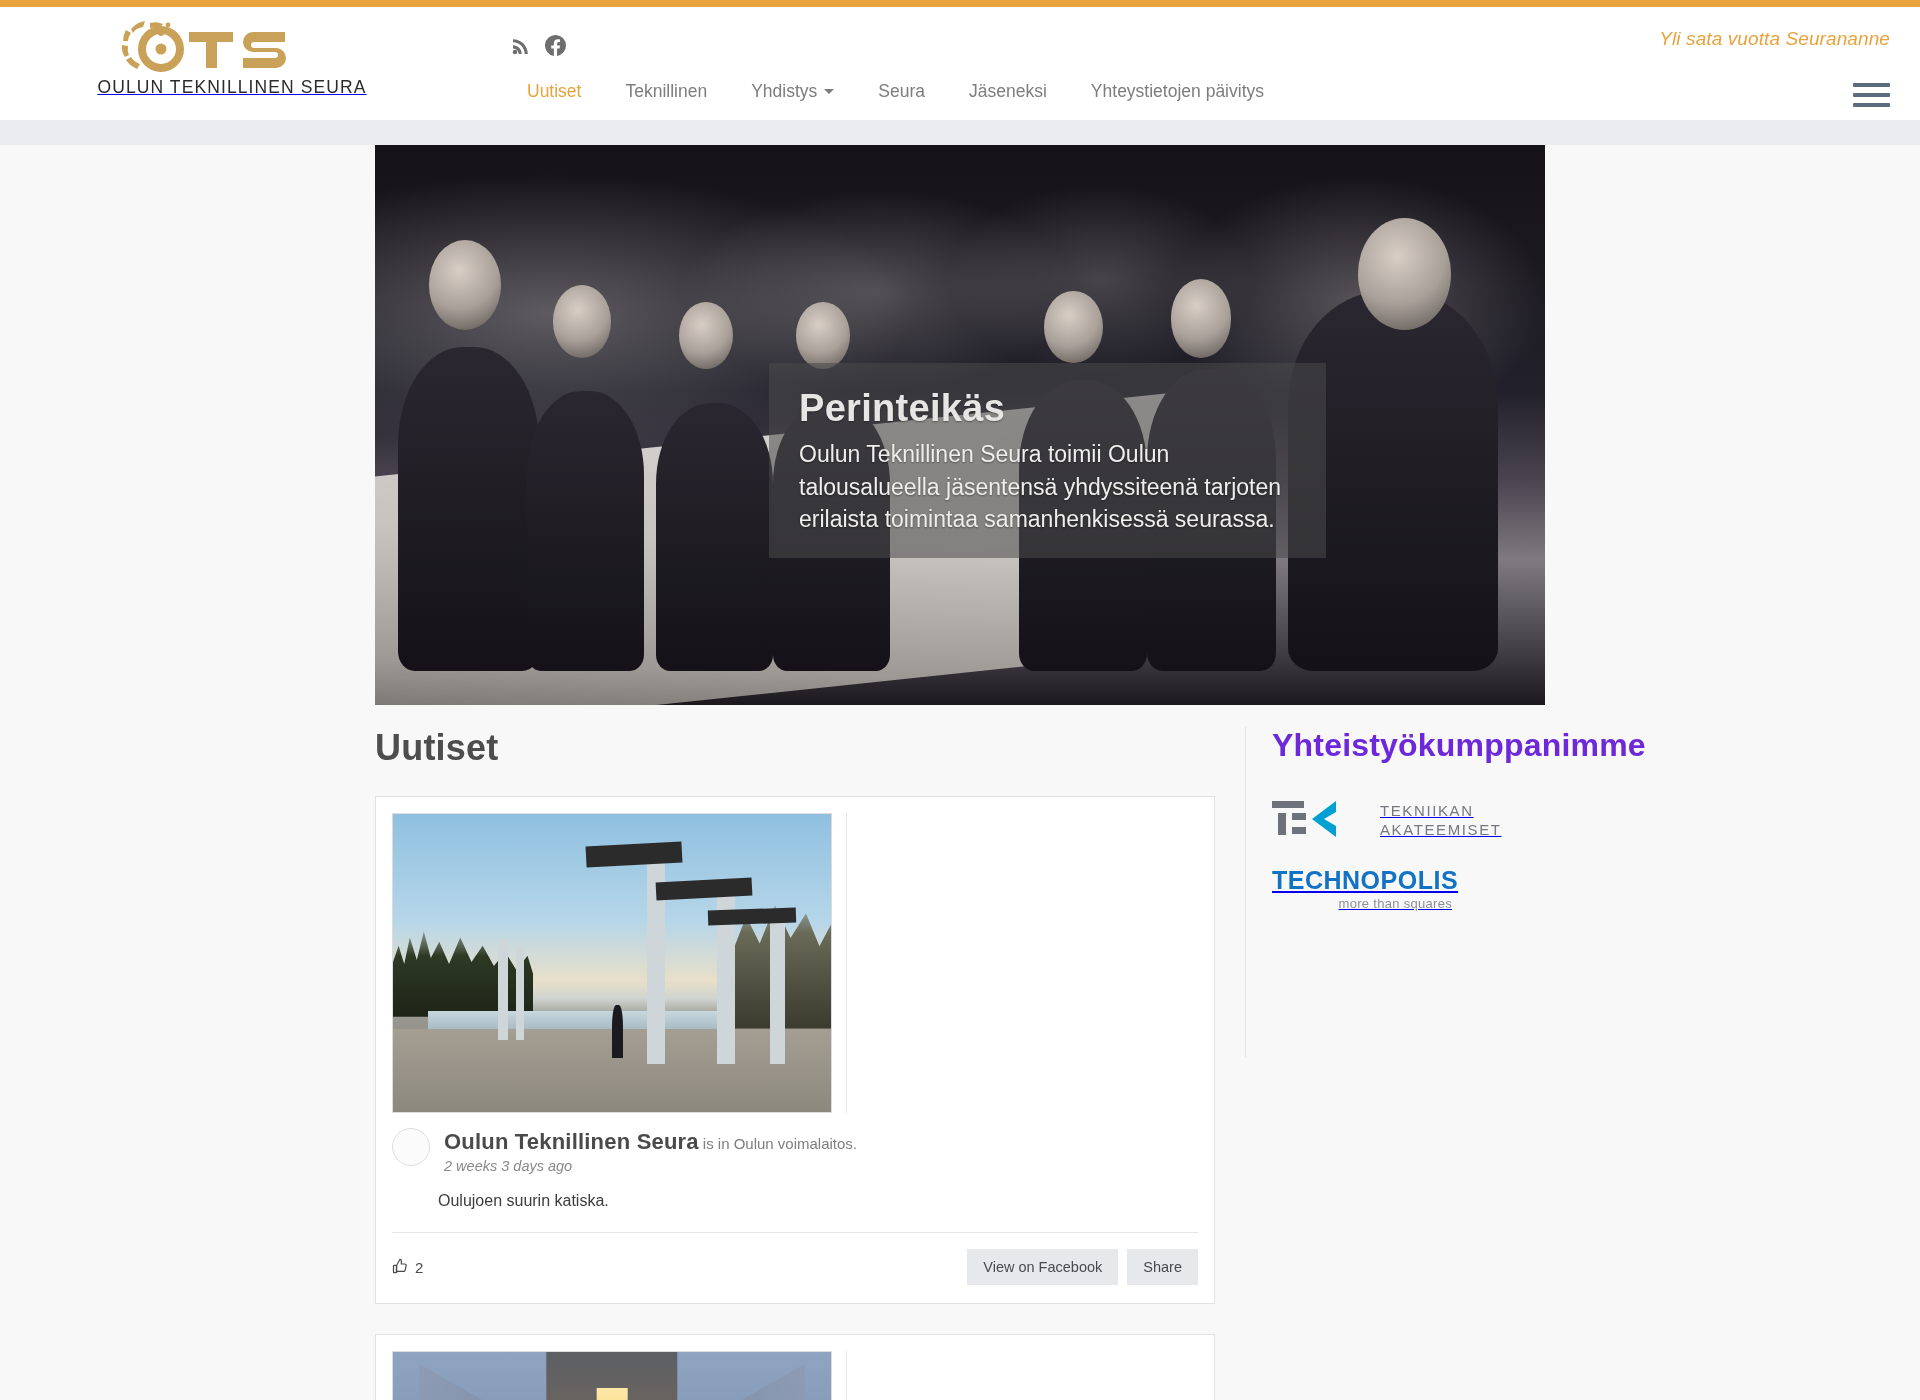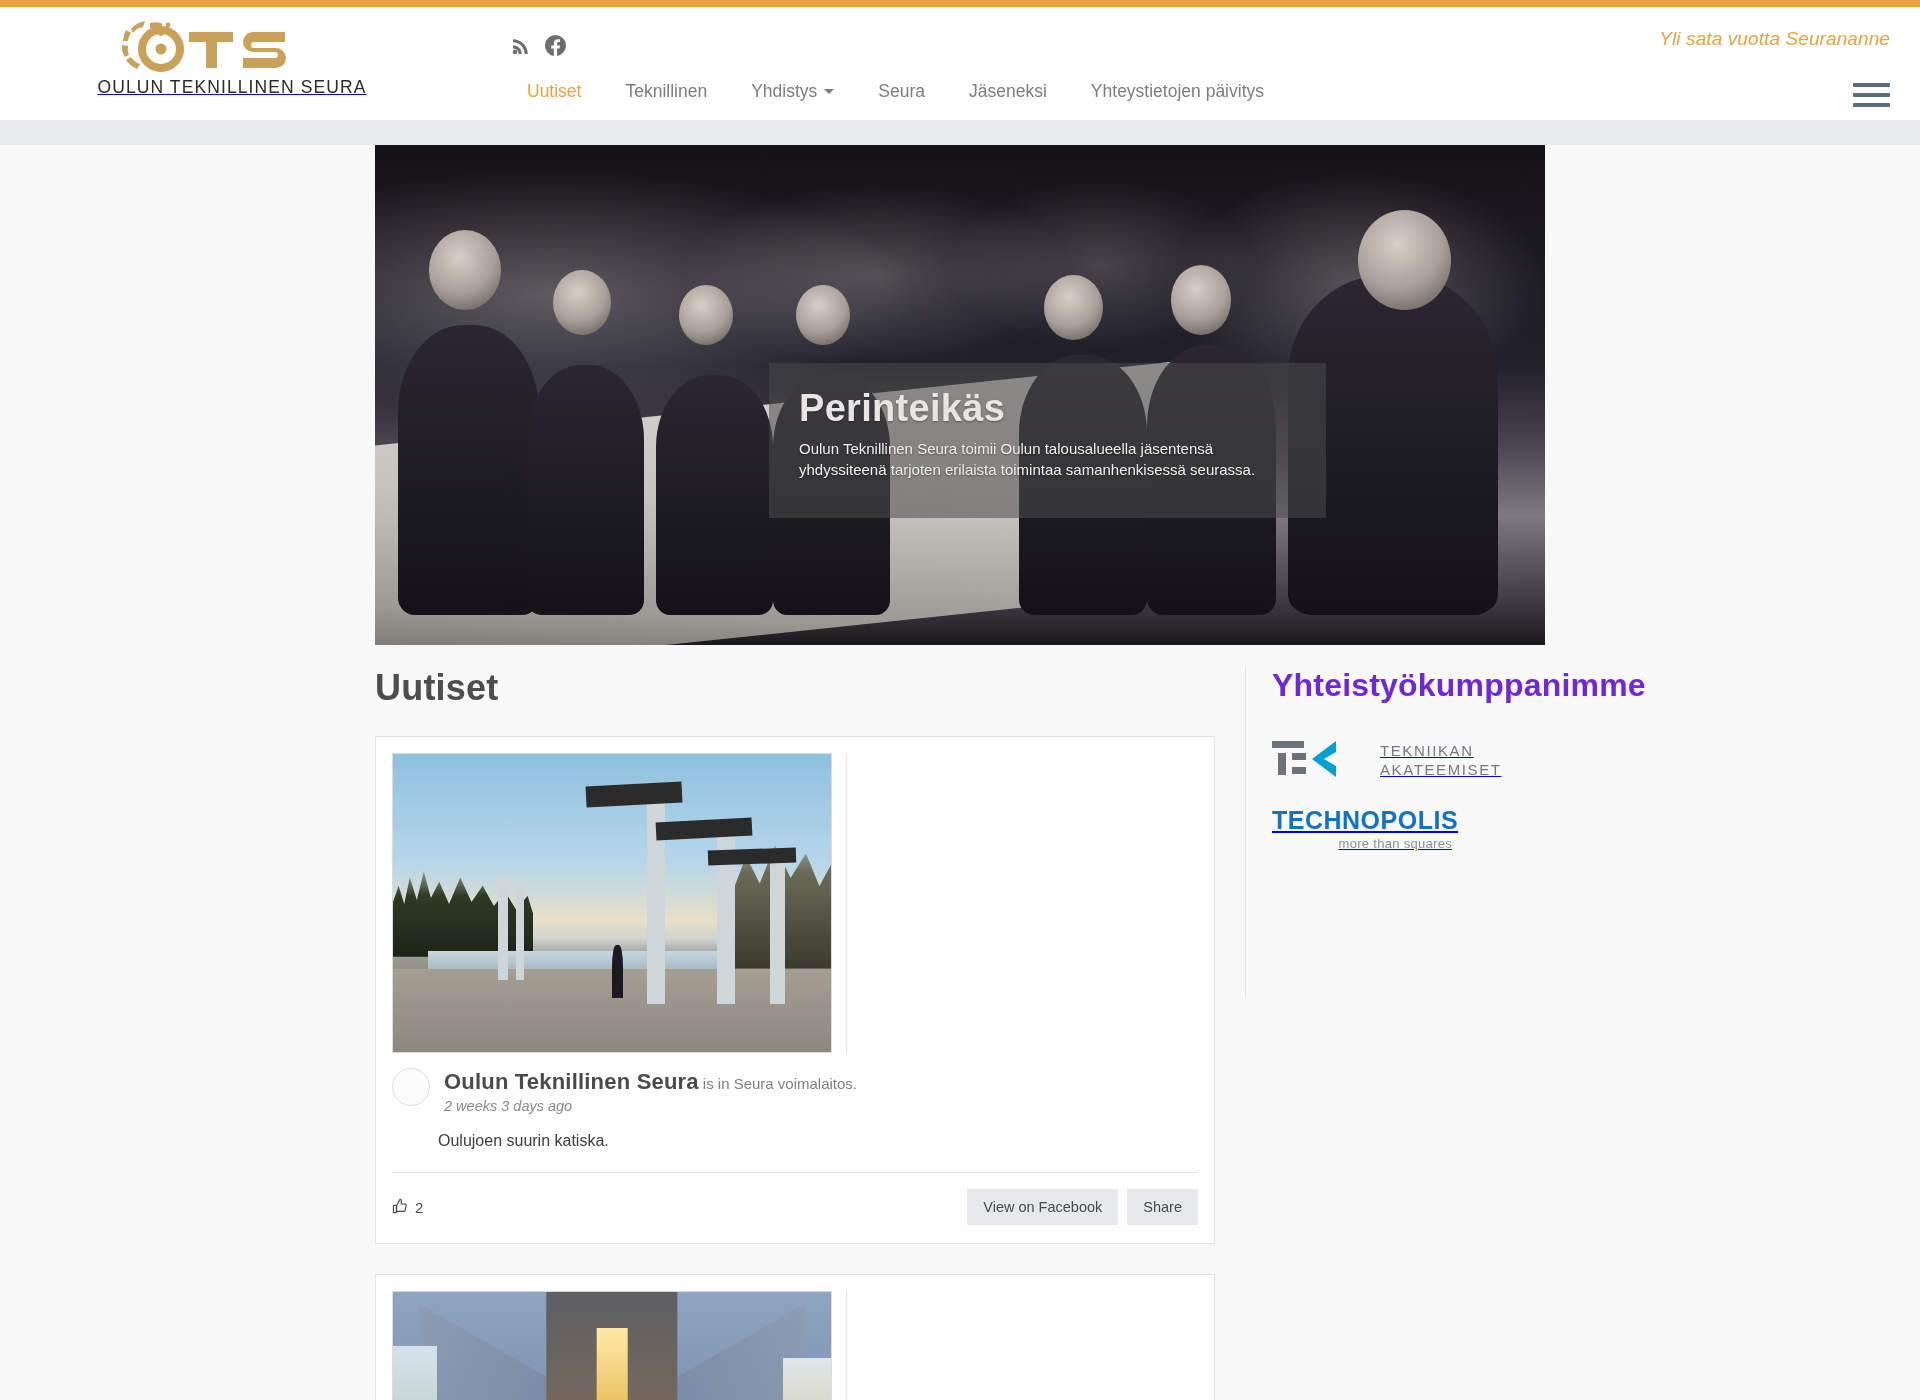--- a/index.html
+++ b/index.html
@@ -132,21 +132,21 @@
     position: relative;
     width: 100%;
     background: #f8f8f9;
   }
 
   
   .hero {
     position: relative;
     margin: 0 auto;
     width: 1170px;
-    height: 500px;
+    height: 560px;
     overflow: hidden;
     background: #a21caf;
   }
   .hero-photo {
     position: absolute; inset: 0;
     background:
       radial-gradient(ellipse 50% 40% at 15% 30%, rgba(240,238,236,.30), transparent 62%),
       radial-gradient(ellipse 28% 30% at 43% 26%, rgba(225,222,220,.26), transparent 60%),
       radial-gradient(ellipse 22% 28% at 62% 24%, rgba(222,220,218,.22), transparent 60%),
       radial-gradient(ellipse 26% 36% at 84% 28%, rgba(232,228,226,.28), transparent 62%),
@@ -185,21 +185,21 @@
     font-family: "Liberation Sans Narrow", "Liberation Sans", sans-serif;
     font-weight: 700;
     font-size: 38px;
     color: #e7e6e4;
     letter-spacing: .3px;
     line-height: 1.05;
     text-shadow: 0 1px 2px rgba(0,0,0,.35);
   }
   .hero-desc {
     margin-top: 9px;
-    font-size: 15px;
+    font-size: 23px;
     line-height: 1.42;
     color: #efeeec;
     font-weight: 400;
     text-shadow: 0 1px 2px rgba(0,0,0,.4);
   }
 
   
   .content {
     width: 1170px;
     margin: 0 auto;
@@ -472,21 +472,21 @@
               <div class="gantry" style="left:50%; top:64%; width:2.4%; height:18%; background:#1a1a20; border-radius:40% 40% 0 0;"></div>
             </div>
           </div>
           <div class="fb-img-right"></div>
         </div>
 
         <div class="fb-meta">
           <div class="fb-avatar"></div>
           <div class="fb-meta-text">
             <div>
-              <span class="fb-author">Oulun Teknillinen Seura</span><span class="fb-place">is in Seura voimalaitos.</span>
+              <span class="fb-author">Oulun Teknillinen Seura</span><span class="fb-place">is in Oulun voimalaitos.</span>
             </div>
             <div class="fb-time">2 weeks 3 days ago</div>
           </div>
         </div>
 
         <div class="fb-body">Oulujoen suurin katiska.</div>
 
         <div class="fb-actions">
           <div class="fb-likes">
             <span>

